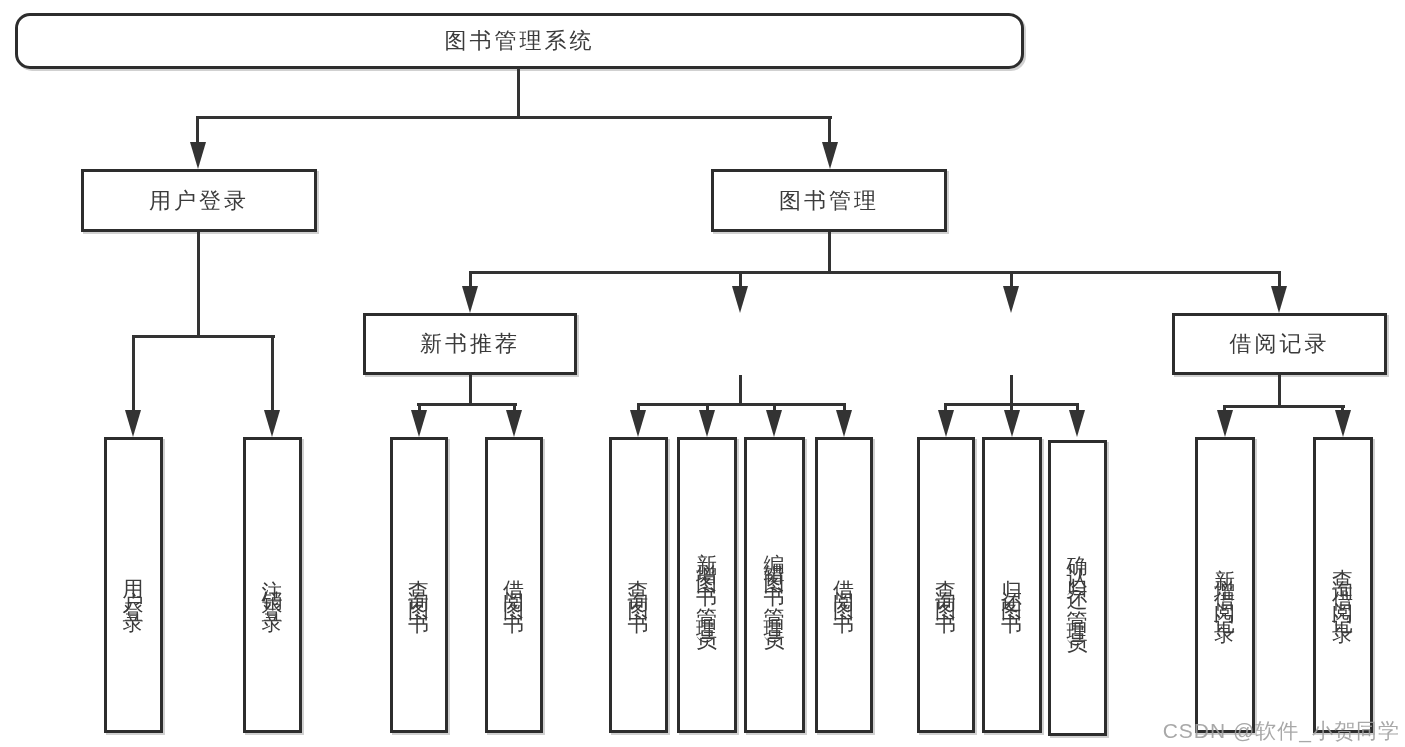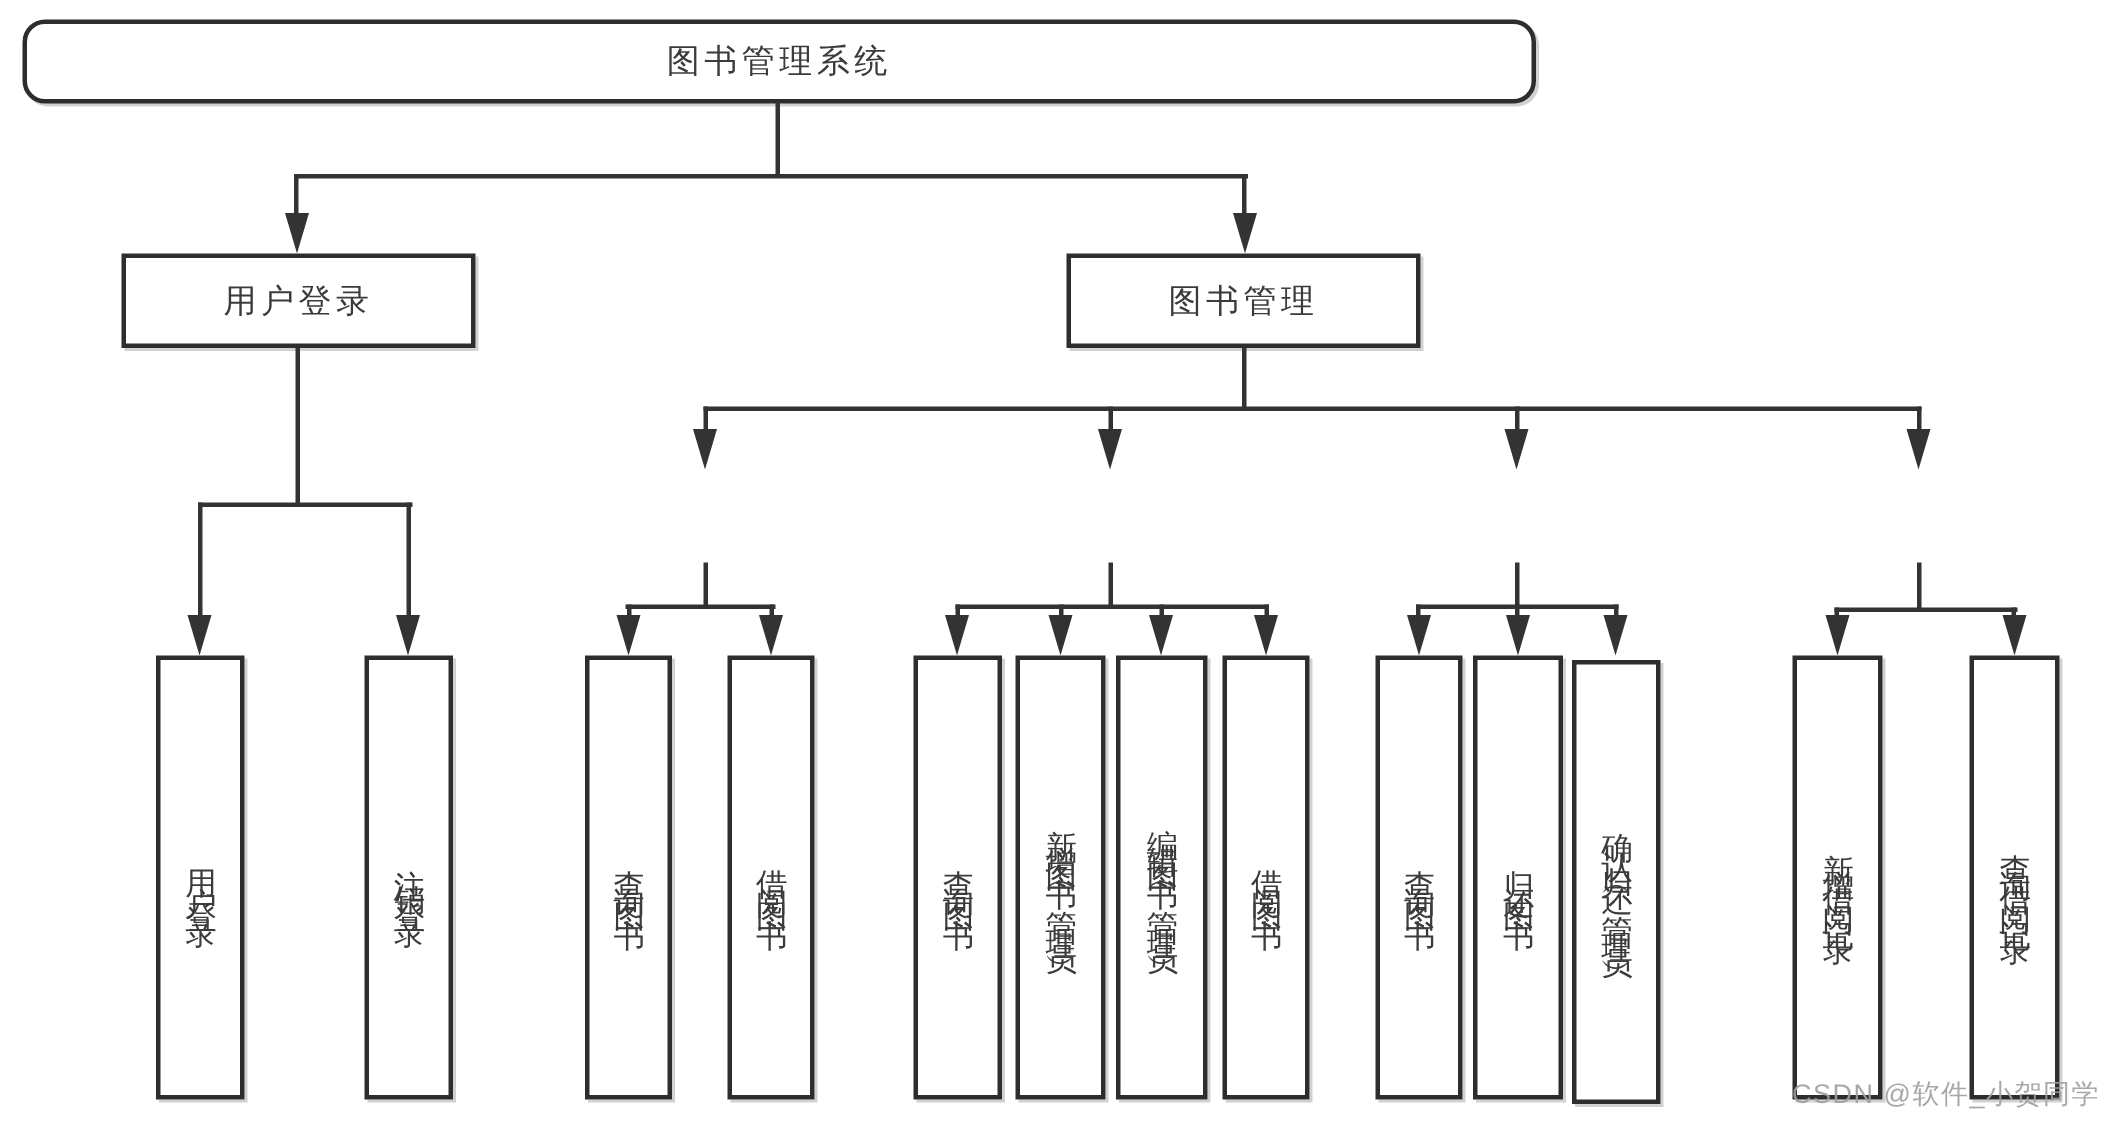--- a/index.html
+++ b/index.html
@@ -21,21 +21,21 @@
   .vline, .hline { position:absolute; background:#333333; }
   .vline { width:3px; }
   .hline { height:3px; }
   .arrow {
     position:absolute; width:0; height:0;
     border-left:8px solid transparent; border-right:8px solid transparent;
     border-top:27px solid #333333;
   }
   .watermark {
     position:absolute; top:717px; right:5px;
-    font-size:18px; letter-spacing:1px; color:rgba(158,158,158,0.9);
+    font-size:21px; letter-spacing:1px; color:rgba(158,158,158,0.9);
     white-space:nowrap;
   }
 </style>
 </head>
 <body>
 
 <div class="canvas">
 
   <div class="node" style="left:15px; top:13px; width:1009px; height:56px;border-radius:15px;">
     <span class="hlabel">图书管理系统</span>
@@ -66,20 +66,26 @@
   <div class="hline" style="left:469px; top:271px; width:812px;"></div>
   <div class="vline" style="left:469px; top:271px; height:18px;"></div>
   <div class="arrow" style="left:462px; top:286px;"></div>
   <div class="vline" style="left:739px; top:271px; height:18px;"></div>
   <div class="arrow" style="left:732px; top:286px;"></div>
   <div class="vline" style="left:1010px; top:271px; height:18px;"></div>
   <div class="arrow" style="left:1003px; top:286px;"></div>
   <div class="vline" style="left:1278px; top:271px; height:18px;"></div>
   <div class="arrow" style="left:1271px; top:286px;"></div>
 
+  <div class="node" style="left:363px; top:313px; width:214px; height:62px;">
+    <span class="hlabel">新书推荐</span>
+  </div>
+  <div class="node" style="left:1172px; top:313px; width:215px; height:62px;">
+    <span class="hlabel">借阅记录</span>
+  </div>
 
   <div class="vline" style="left:469px; top:375px; height:30px;"></div>
   <div class="hline" style="left:417px; top:403px; width:100px;"></div>
   <div class="vline" style="left:418px; top:403px; height:10px;"></div>
   <div class="arrow" style="left:411px; top:410px;"></div>
   <div class="vline" style="left:513px; top:403px; height:10px;"></div>
   <div class="arrow" style="left:506px; top:410px;"></div>
 
   <div class="vline" style="left:739px; top:375px; height:30px;"></div>
   <div class="hline" style="left:637px; top:403px; width:209px;"></div>

